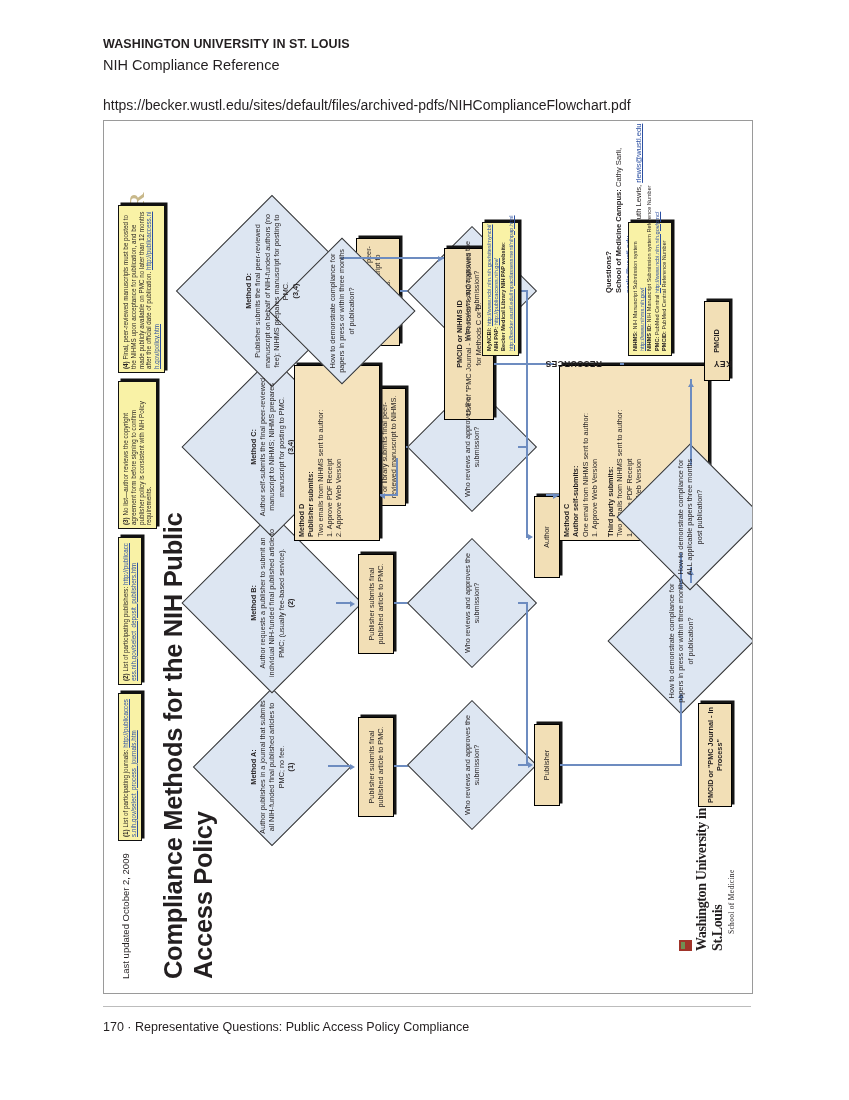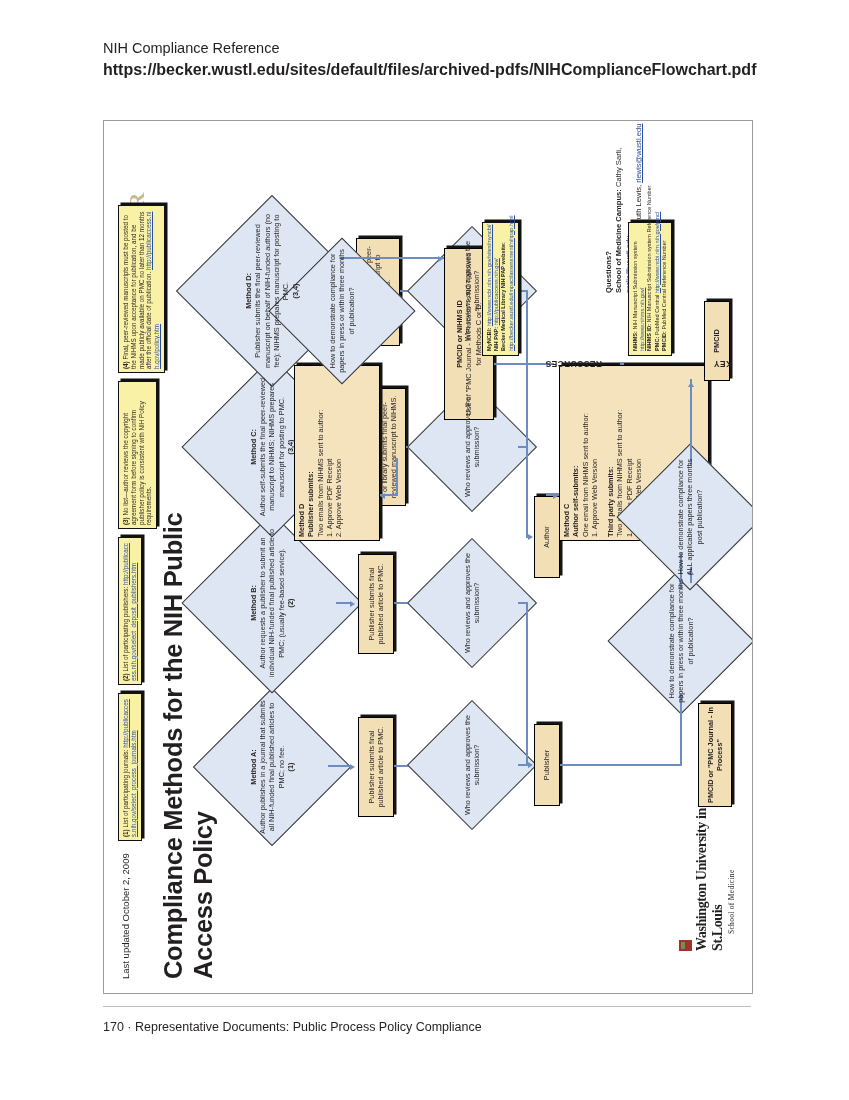--- a/index.html
+++ b/index.html
@@ -3,21 +3,21 @@
 <meta charset="utf-8">
 <style>
   html,body{margin:0;padding:0;background:#ffffff;}
   body{width:849px;height:1100px;position:relative;
        font-family:"Liberation Sans", sans-serif;color:#231f20;}
 
   
   #page-header{position:absolute;left:103px;top:36px;width:660px;}
   #page-header .ln1{font-size:12.5px;font-weight:bold;letter-spacing:.1px;line-height:17px;}
   #page-header .ln2{font-size:14.5px;font-weight:normal;line-height:20px;margin-top:2px;}
-  #page-header .ln3{font-size:16px;font-weight:bold;line-height:20px;margin-top:2px;word-break:break-all;}
+  #page-header .ln3{font-size:14px;font-weight:normal;line-height:20px;margin-top:20px;word-break:break-all;}
 
   
   #page-footer{position:absolute;left:103px;top:1020px;width:660px;
       font-size:12.5px;border-top:0;}
   #page-footer .rule{position:absolute;left:0;top:-14px;width:648px;height:1px;background:#bcbcbc;}
   #page-footer .num{font-weight:normal;}
 
   
   #chart-frame{position:absolute;left:103px;top:120px;width:648px;height:872px;
       border:1px solid #9a9a9a;background:#ffffff;overflow:hidden;}
@@ -99,20 +99,21 @@
       border-bottom:3.6px solid transparent;border-left:5.5px solid #6d8cc0;}
   .arrowU{position:absolute;width:0;height:0;border-left:3.6px solid transparent;
       border-right:3.6px solid transparent;border-bottom:5.5px solid #6d8cc0;}
   .arrowD{position:absolute;width:0;height:0;border-left:3.6px solid transparent;
       border-right:3.6px solid transparent;border-top:5.5px solid #6d8cc0;}
 </style>
 </head>
 <body>
 
 <div id="page-header">
+  <div class="ln1">WASHINGTON UNIVERSITY IN ST. LOUIS</div>
   <div class="ln2">NIH Compliance Reference</div>
   <div class="ln3">https://becker.wustl.edu/sites/default/files/archived-pdfs/NIHComplianceFlowchart.pdf</div>
 </div>
 
 <div id="chart-frame">
  <div id="stage">
 
   <div id="last-updated">Last updated October 2, 2009</div>
 
   <div id="chart-title">Compliance Methods for the NIH Public Access Policy</div>
@@ -390,14 +391,14 @@
     </div>
   </div>
 
  </div>
 </div>
 
 <div id="page-footer">
   <div class="rule"></div>
   <span class="num">170</span>
   <span>·</span>
-  <span>Representative Documents:  Public Process Policy Compliance</span>
+  <span>Representative Questions:  Public Access Policy Compliance</span>
 </div>
 
 </body></html>

